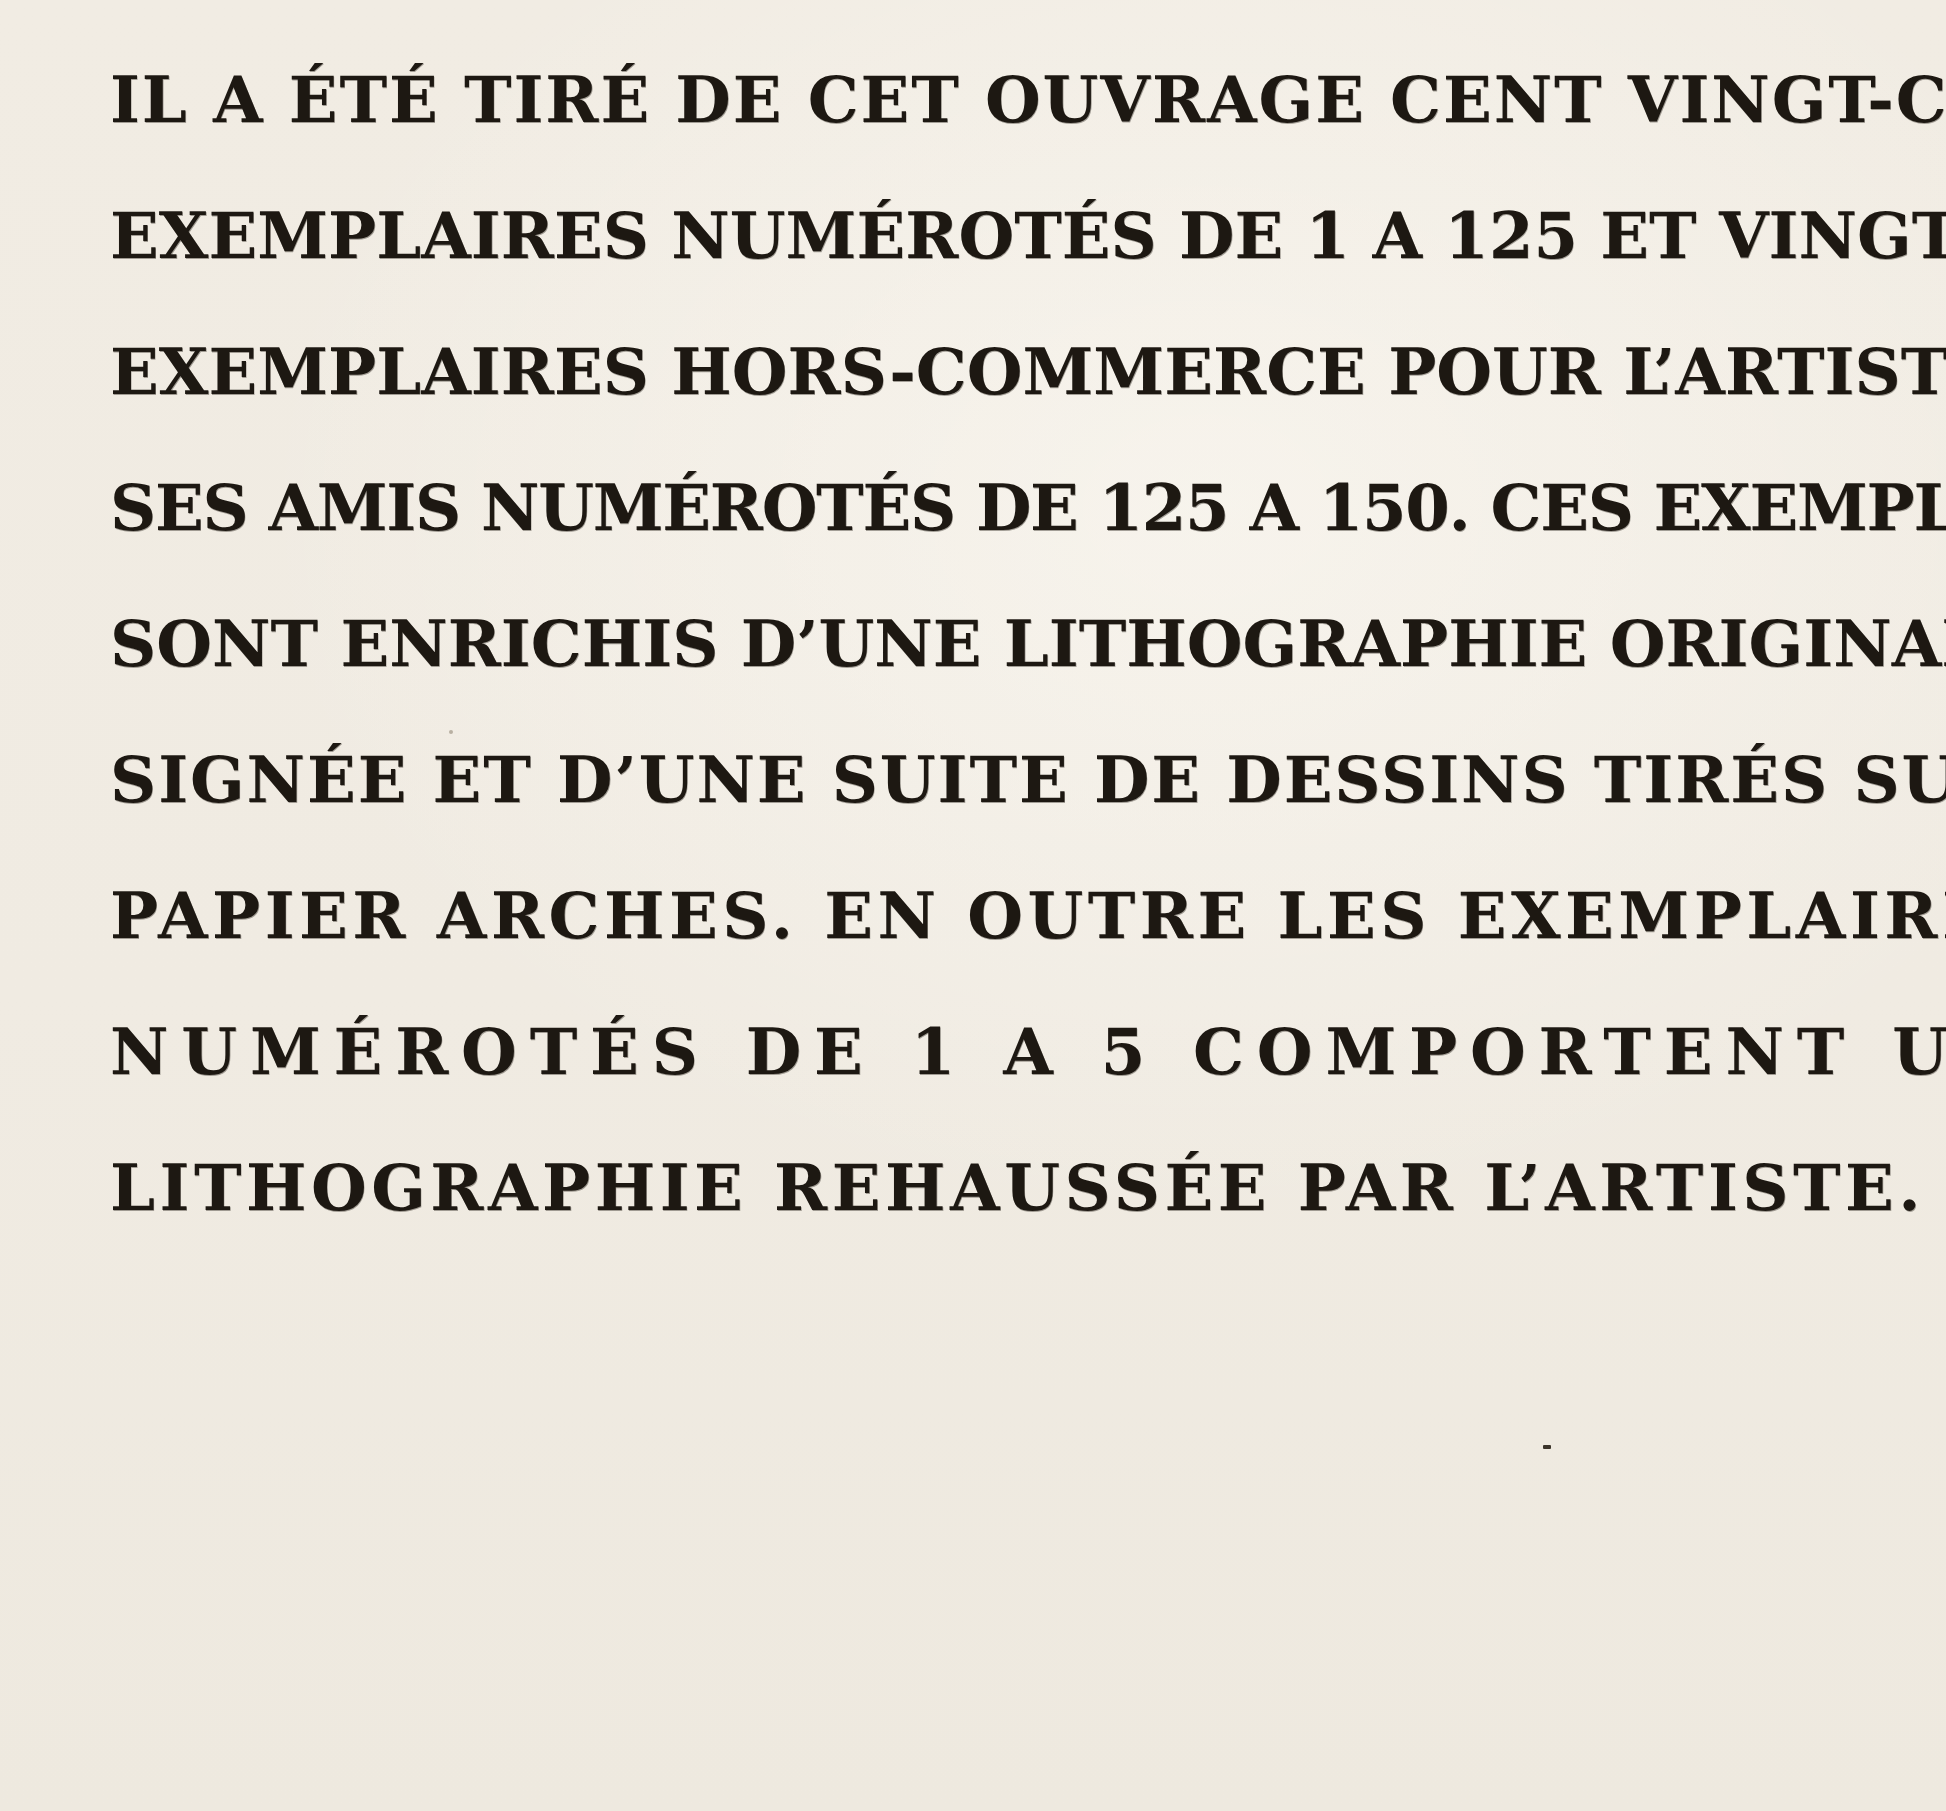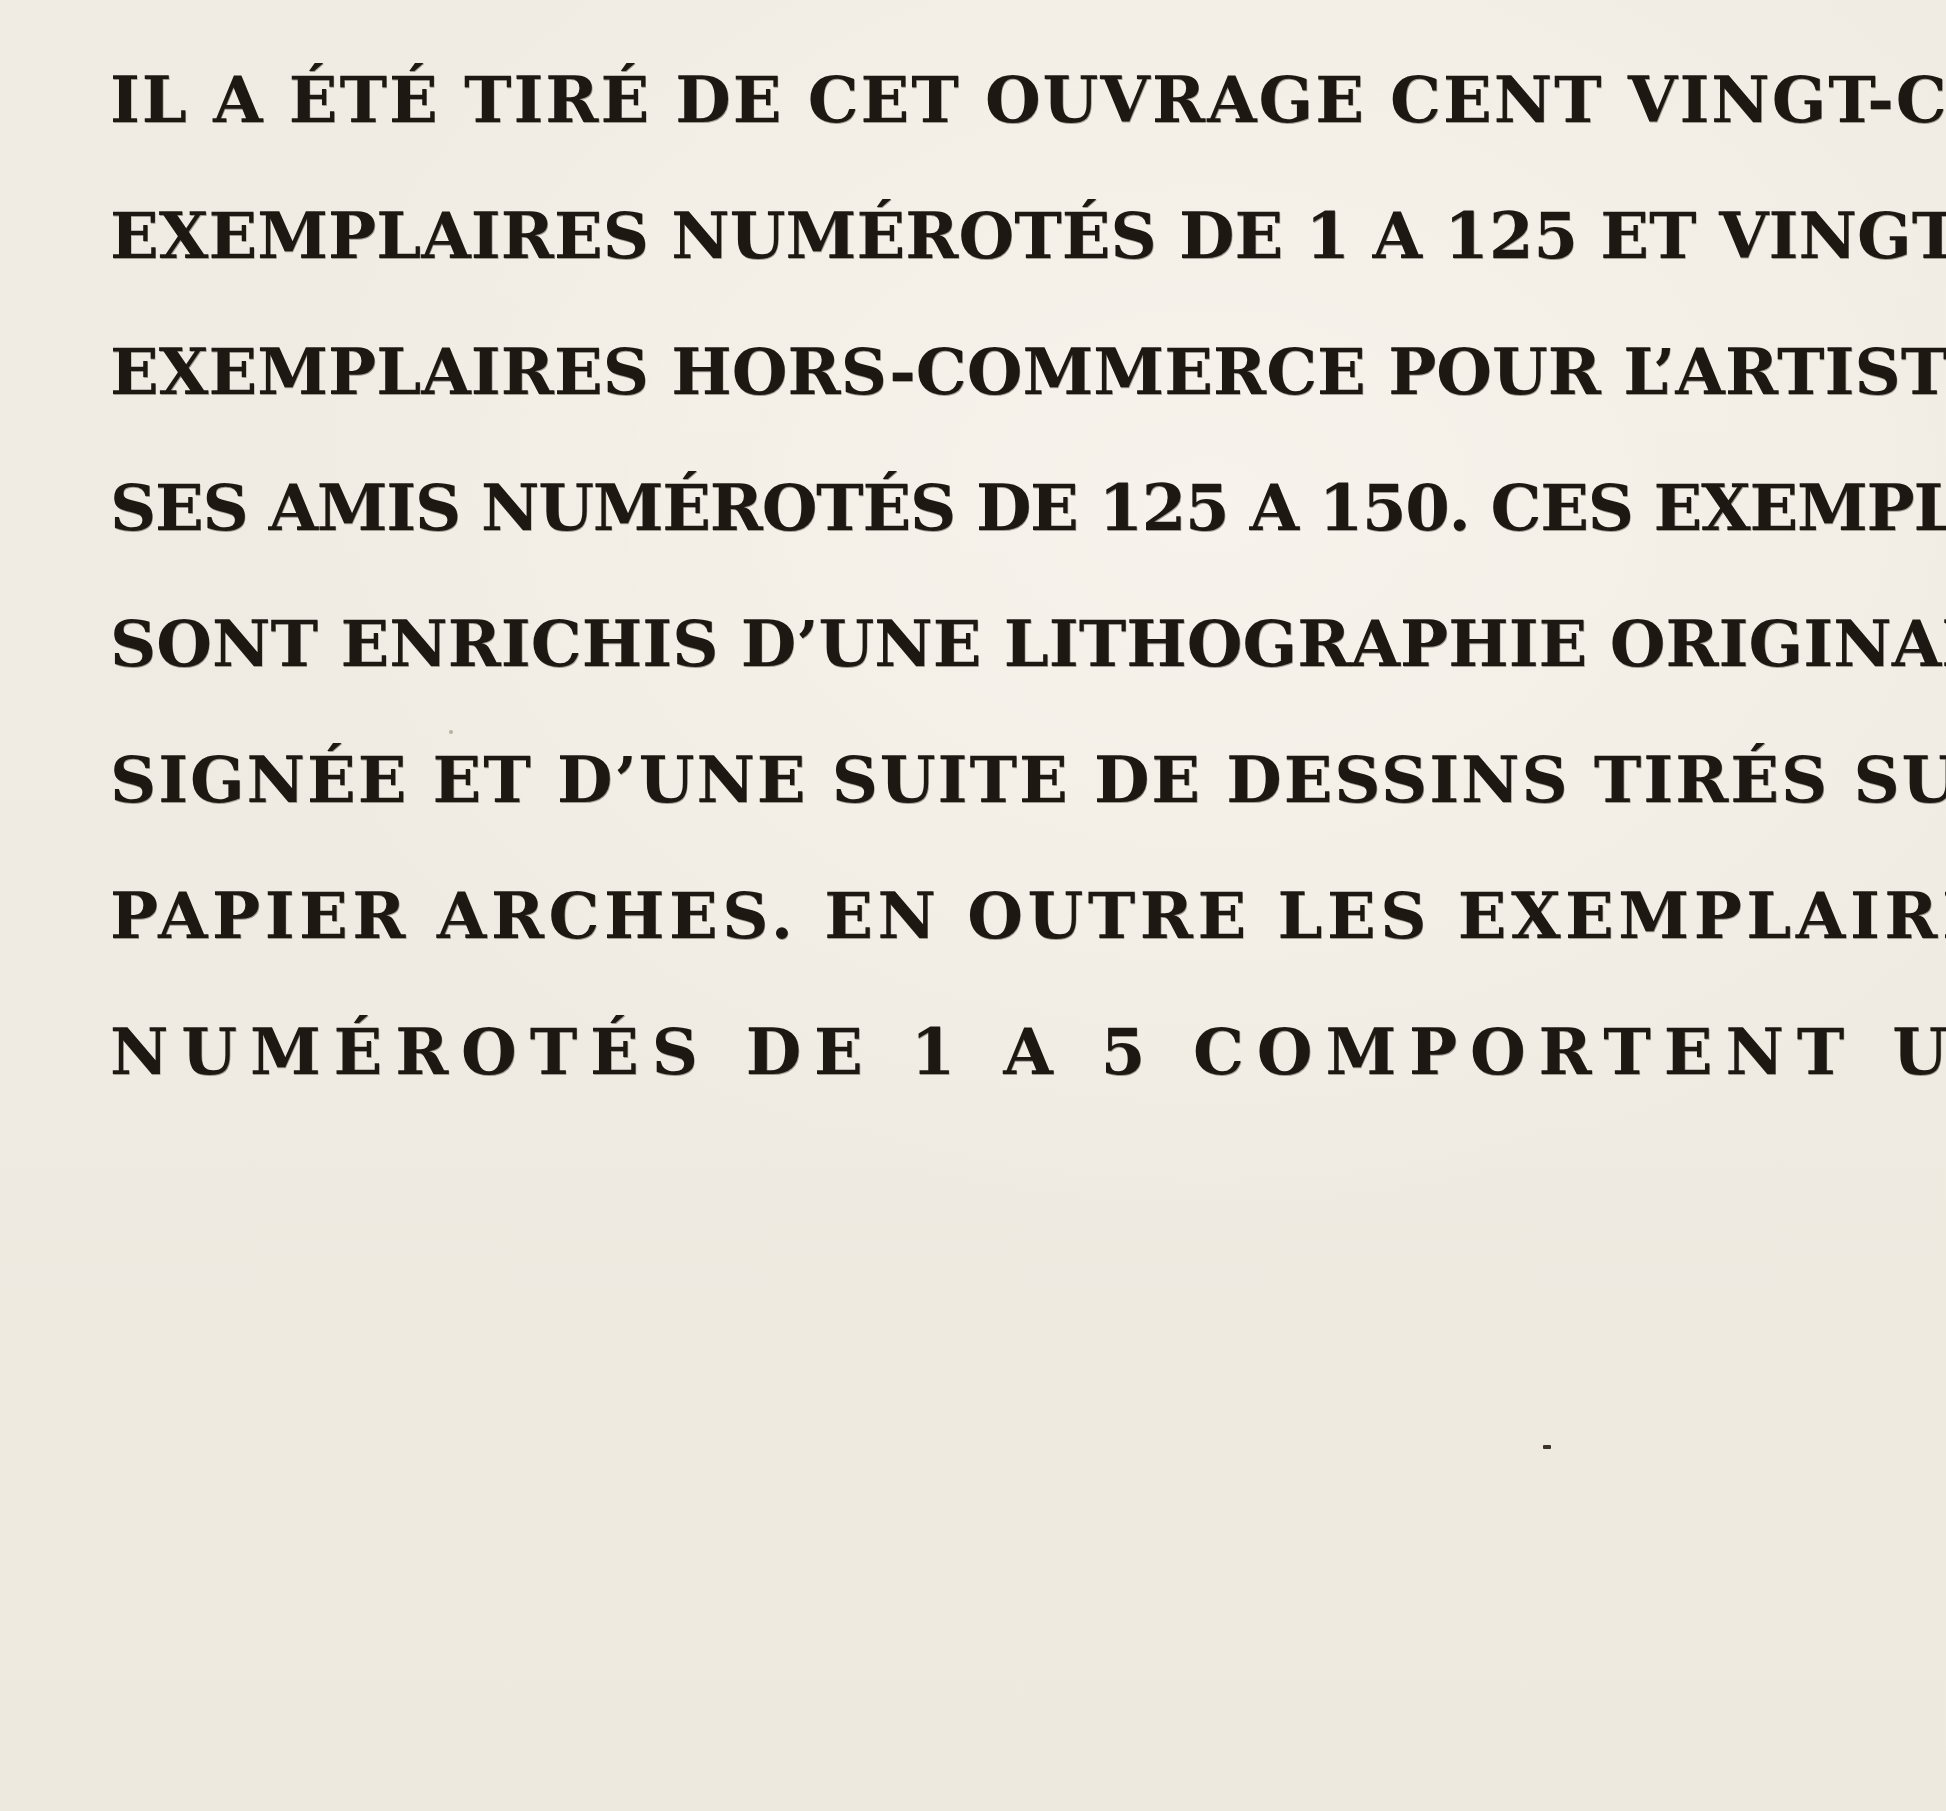--- a/index.html
+++ b/index.html
@@ -77,18 +77,19 @@
 
   <div class="colophon">
     <div class="line l1">IL A ÉTÉ TIRÉ DE CET OUVRAGE CENT VINGT-CINQ</div>
     <div class="line l2">EXEMPLAIRES NUMÉROTÉS DE 1 A 125 ET VINGT CINQ</div>
     <div class="line l3">EXEMPLAIRES HORS-COMMERCE POUR L’ARTISTE ET</div>
     <div class="line l4">SES AMIS NUMÉROTÉS DE 125 A 150. CES EXEMPLAIRES</div>
     <div class="line l5">SONT ENRICHIS D’UNE LITHOGRAPHIE ORIGINALE</div>
     <div class="line l6">SIGNÉE ET D’UNE SUITE DE DESSINS TIRÉS SUR</div>
     <div class="line l7">PAPIER ARCHES. EN OUTRE LES EXEMPLAIRES</div>
     <div class="line l8">NUMÉROTÉS DE 1 A 5 COMPORTENT UNE</div>
+    <div class="line l9">LITHOGRAPHIE REHAUSSÉE PAR L’ARTISTE.</div>
   </div>
 
   <div class="speck speck-a"></div>
   <div class="speck speck-b"></div>
 
 </div>
 
 </body></html>

